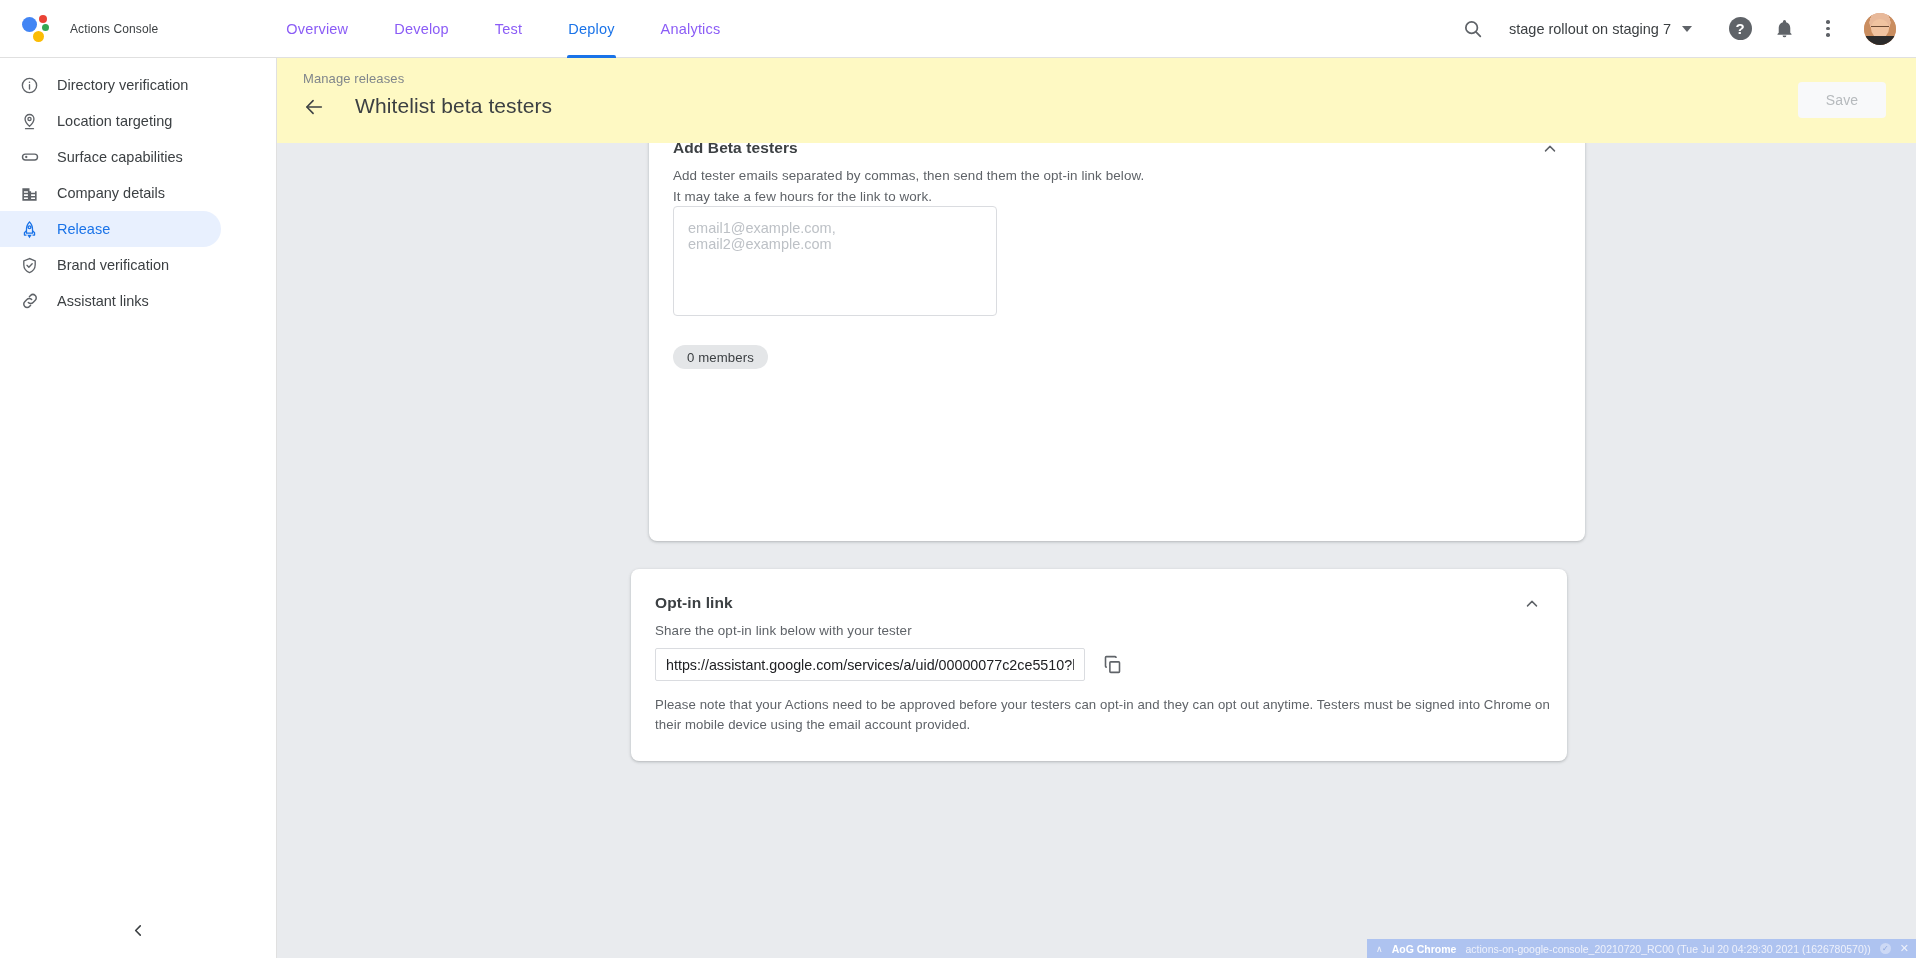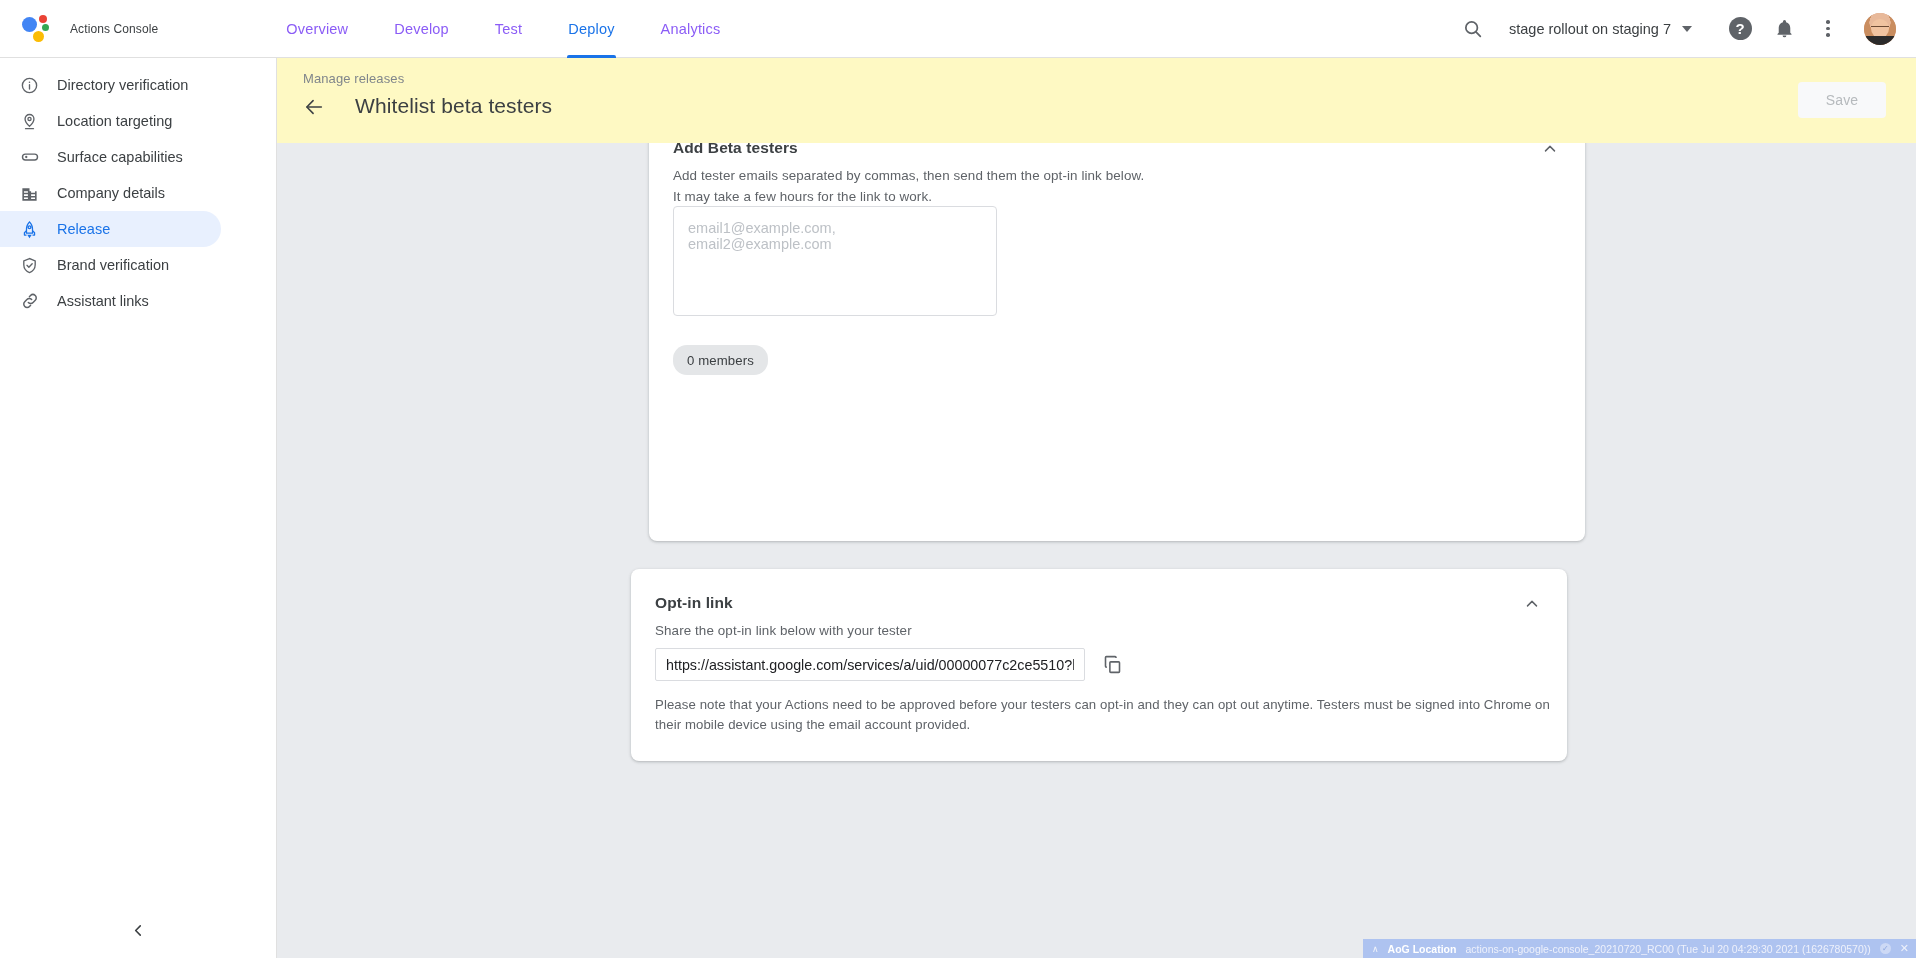--- a/index.html
+++ b/index.html
@@ -193,21 +193,21 @@
     width: 324px; height: 110px;
     border: 1px solid #dadce0; border-radius: 4px;
     background: #fff; padding: 13px 14px;
     font-family: inherit; font-size: 14.5px;
     color: #3c4043; resize: none; outline: none;
   }
   .email-textarea::placeholder { color: #bdc1c6; }
 
   .chip {
     position: absolute; left: 24px; top: 231px;
-    height: 30px; padding: 0 14px; border-radius: 14px;
+    height: 24px; padding: 0 14px; border-radius: 14px;
     background: #e4e6e8; color: #3c4043; font-size: 13.2px;
     display: flex; align-items: center; letter-spacing: .1px;
   }
 
   .link-row {
     position: absolute; left: 24px; top: 79px;
     display: flex; align-items: center; gap: 13px;
   }
   .link-input {
     width: 430px; height: 33px;
@@ -431,17 +431,17 @@
           <path d="M5.5 15H5a1 1 0 0 1-1-1V4a1 1 0 0 1 1-1h10a1 1 0 0 1 1 1v.5"></path>
         </svg>
       </span>
     </div>
     <div class="note">Please note that your Actions need to be approved before your testers can opt-in and they can opt out anytime. Testers must be signed into Chrome on their mobile device using the email account provided.</div>
   </section>
 </main>
 
 <div class="statusbar">
   <span class="sb-caret">∧</span>
-  <span class="sb-name">AoG Location</span>
+  <span class="sb-name">AoG Chrome</span>
   <span class="sb-detail">actions-on-google-console_20210720_RC00 (Tue Jul 20 04:29:30 2021 (1626780570))</span>
   <span class="sb-check">✓</span>
   <span class="sb-close">✕</span>
 </div>
 
 </body></html>

